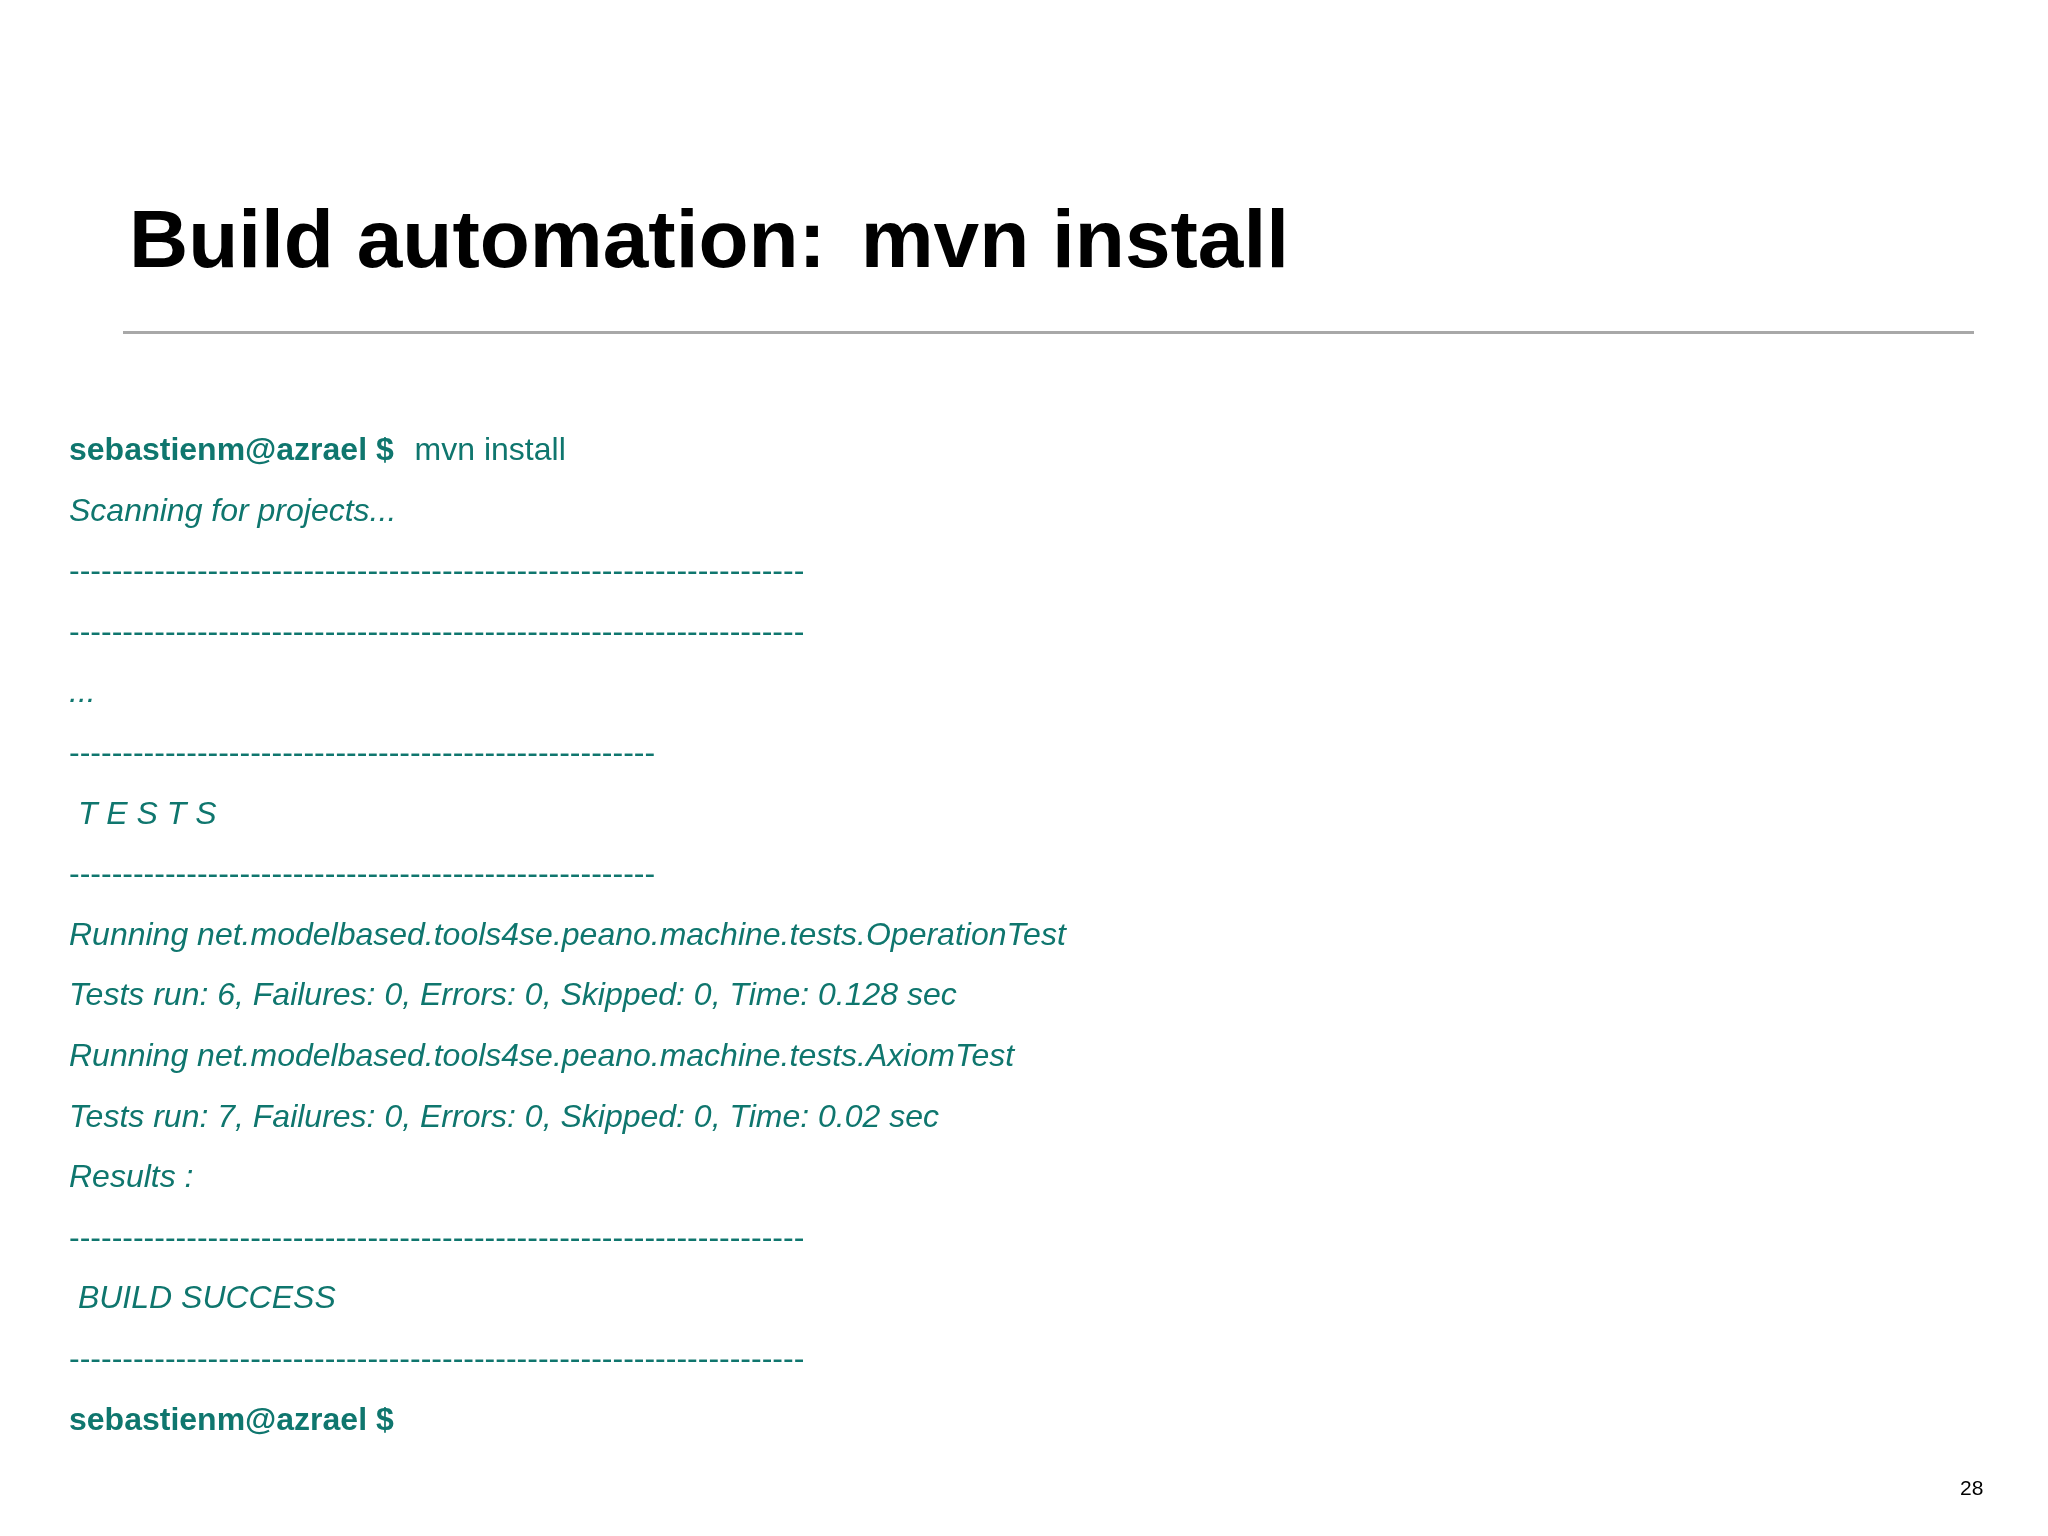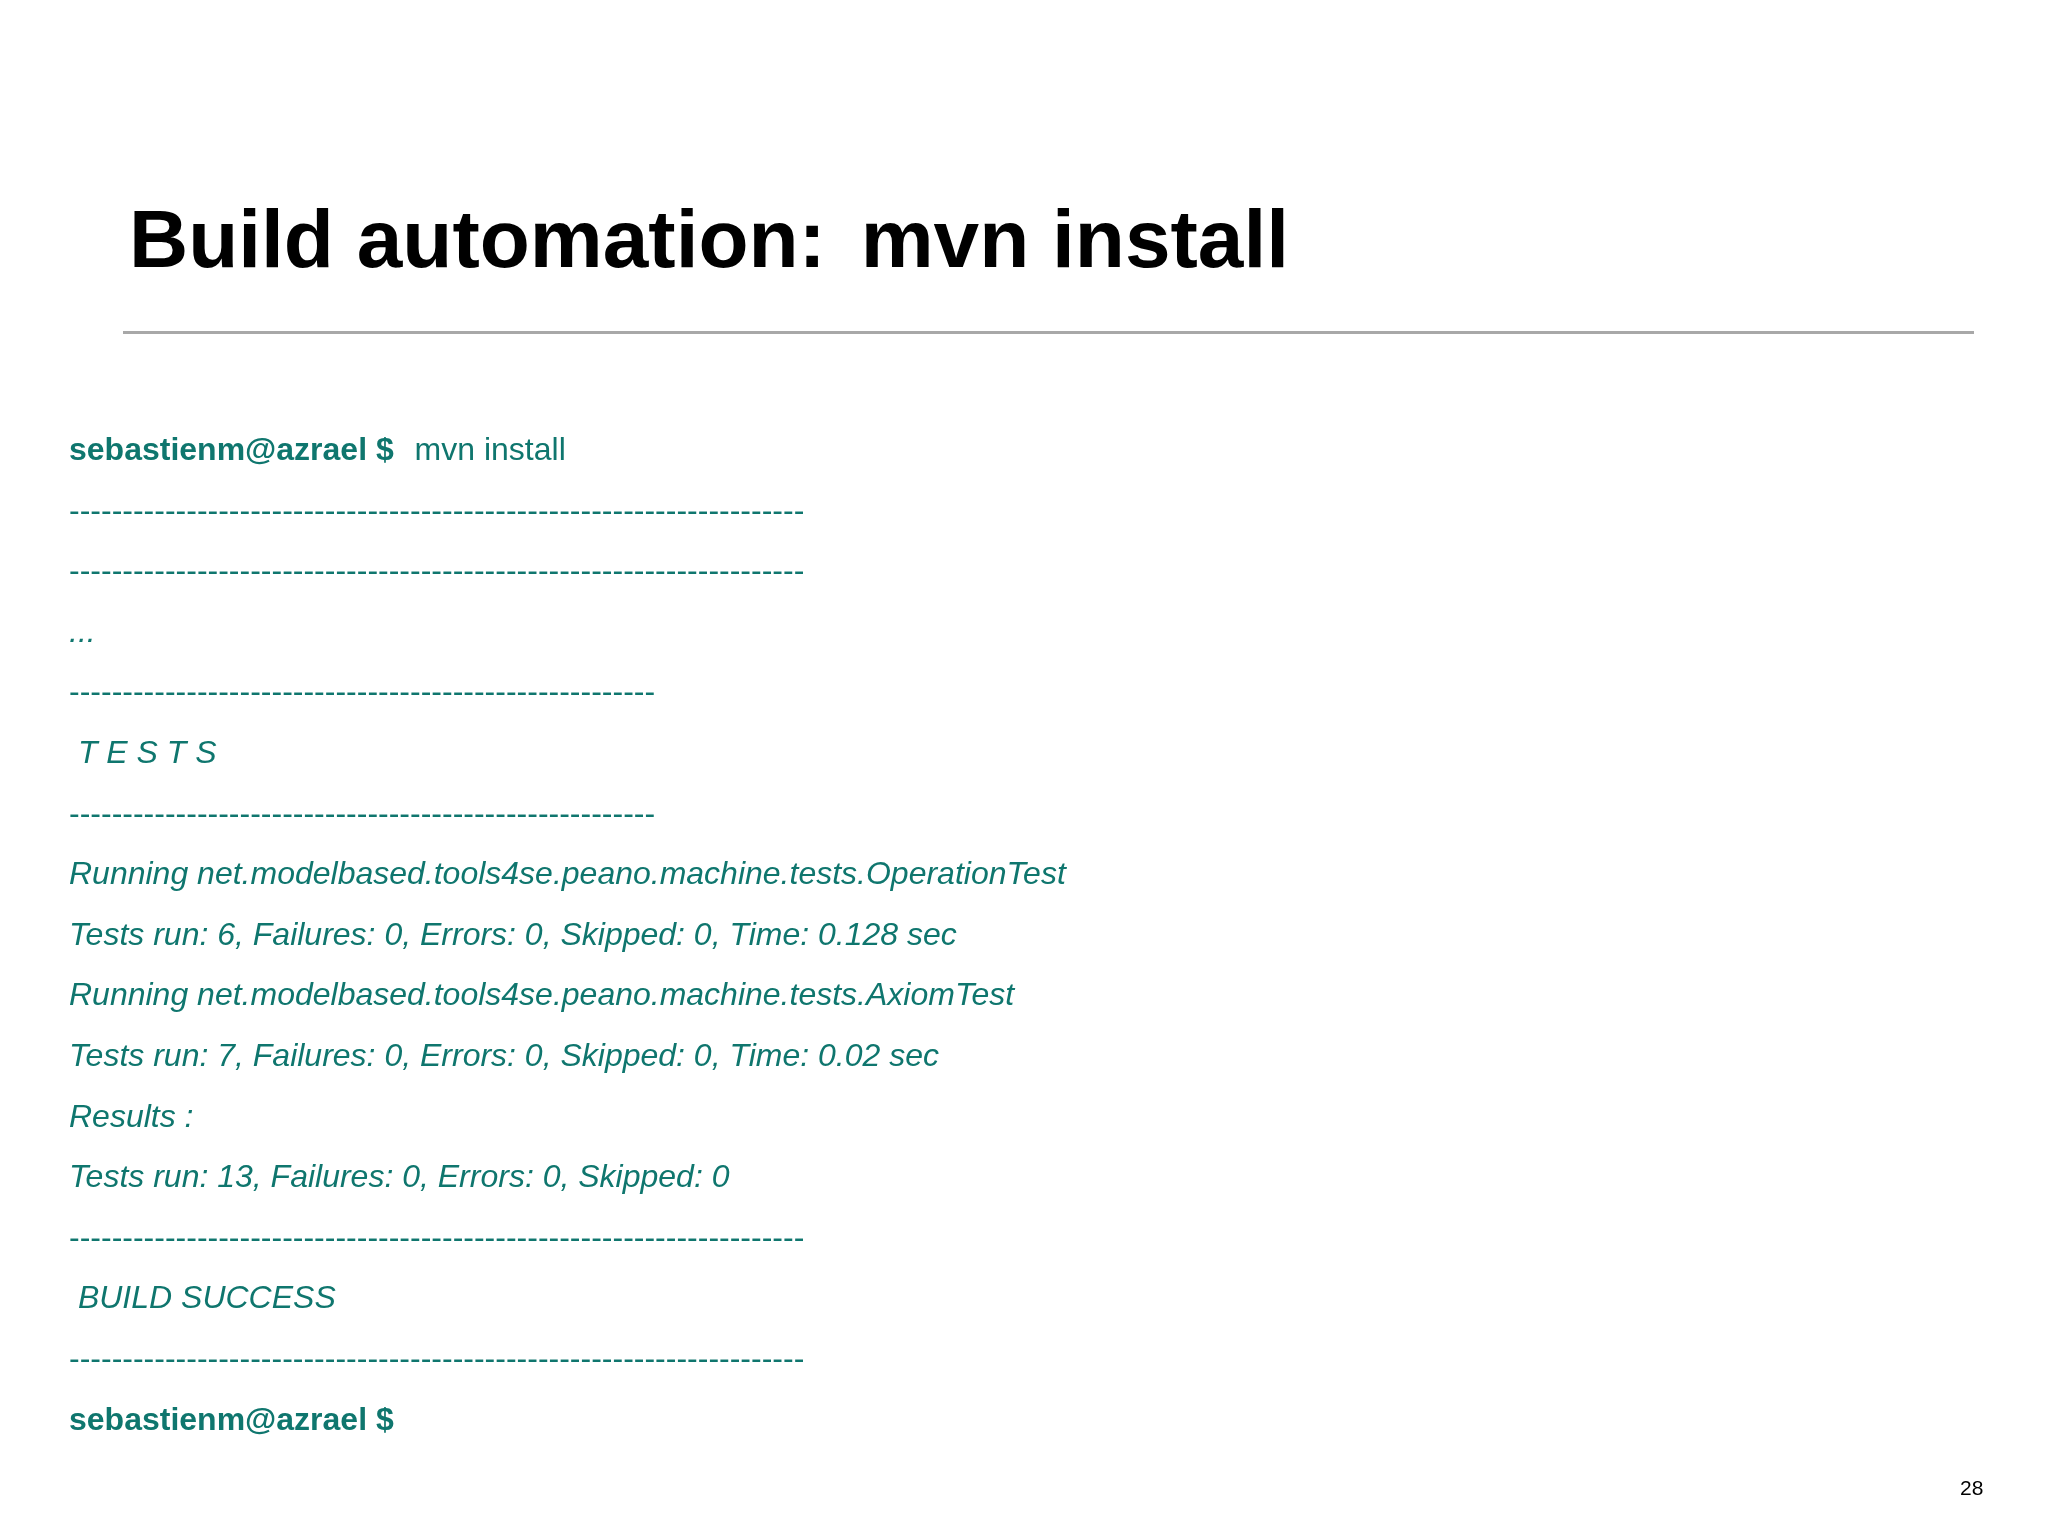--- a/index.html
+++ b/index.html
@@ -47,32 +47,32 @@
 <body>
 
 <div class="slide">
 
   <h1 class="slide-title"><span>Build automation: </span><span class="emph">mvn install</span></h1>
 
   <div class="title-rule"></div>
 
   <div class="terminal">
       <div class="t-line"><span class="seg-bold">sebastienm@azrael $</span><span class="seg-plain"> mvn install</span></div>
+      <div class="t-line"><span class="seg-italic">Scanning for projects...</span></div>
       <div class="t-line"><span class="seg-plain">---------------------------------------------------------------------</span></div>
       <div class="t-line"><span class="seg-plain">---------------------------------------------------------------------</span></div>
       <div class="t-line"><span class="seg-italic">...</span></div>
       <div class="t-line"><span class="seg-plain">-------------------------------------------------------</span></div>
       <div class="t-line"><span class="seg-italic"> T E S T S</span></div>
       <div class="t-line"><span class="seg-plain">-------------------------------------------------------</span></div>
       <div class="t-line"><span class="seg-italic">Running net.modelbased.tools4se.peano.machine.tests.OperationTest</span></div>
       <div class="t-line"><span class="seg-italic">Tests run: 6, Failures: 0, Errors: 0, Skipped: 0, Time: 0.128 sec</span></div>
       <div class="t-line"><span class="seg-italic">Running net.modelbased.tools4se.peano.machine.tests.AxiomTest</span></div>
       <div class="t-line"><span class="seg-italic">Tests run: 7, Failures: 0, Errors: 0, Skipped: 0, Time: 0.02 sec</span></div>
       <div class="t-line"><span class="seg-italic">Results :</span></div>
-      <div class="t-line"><span class="seg-italic">Tests run: 13, Failures: 0, Errors: 0, Skipped: 0</span></div>
       <div class="t-line"><span class="seg-plain">---------------------------------------------------------------------</span></div>
       <div class="t-line"><span class="seg-italic"> BUILD SUCCESS</span></div>
       <div class="t-line"><span class="seg-plain">---------------------------------------------------------------------</span></div>
       <div class="t-line"><span class="seg-bold">sebastienm@azrael $</span></div>
     </div>
 
   <div class="page-number">28</div>
 
 </div>
 

